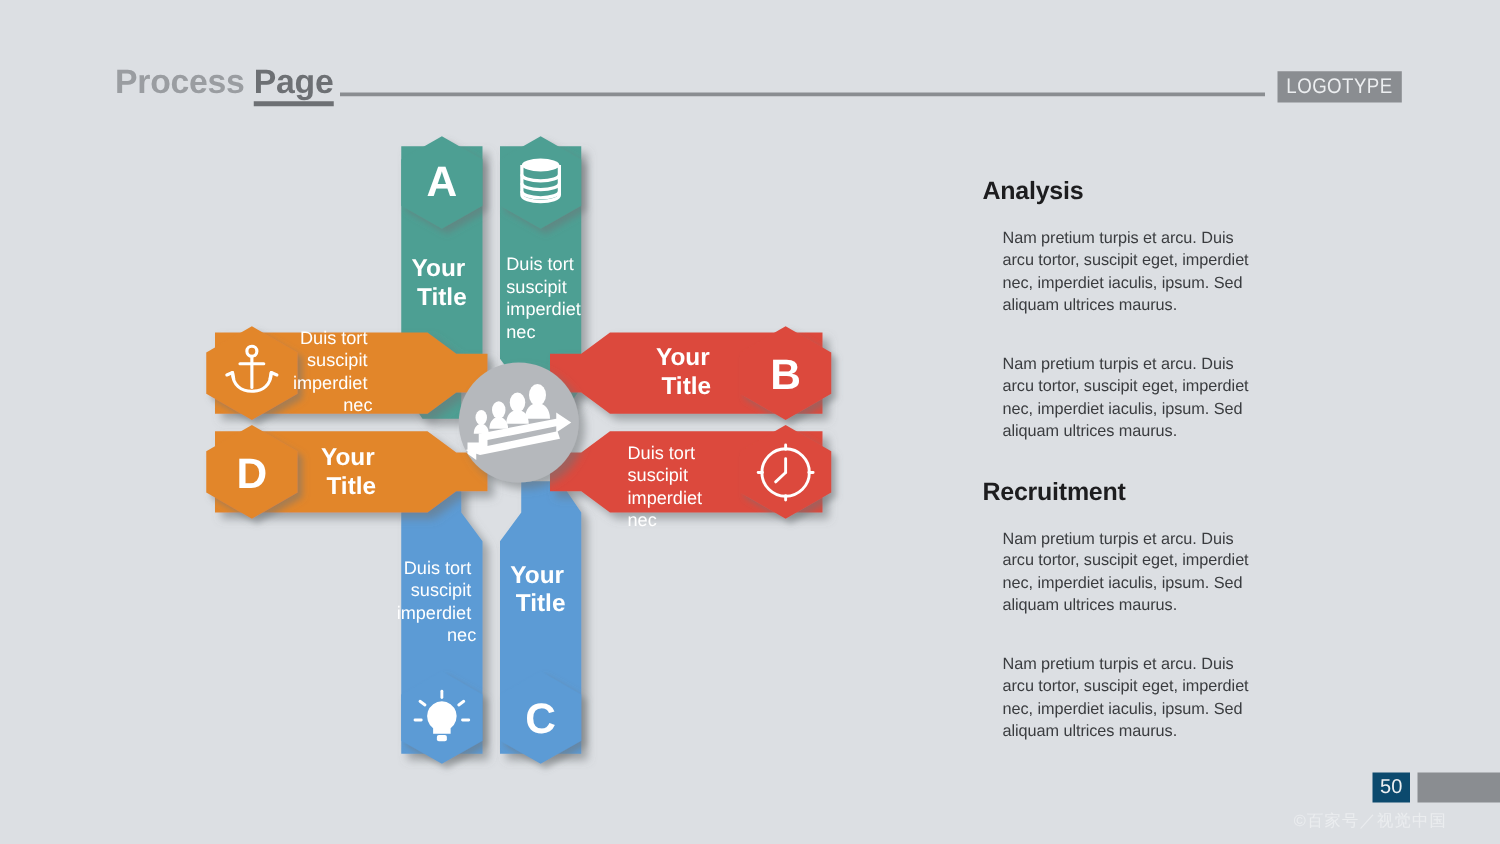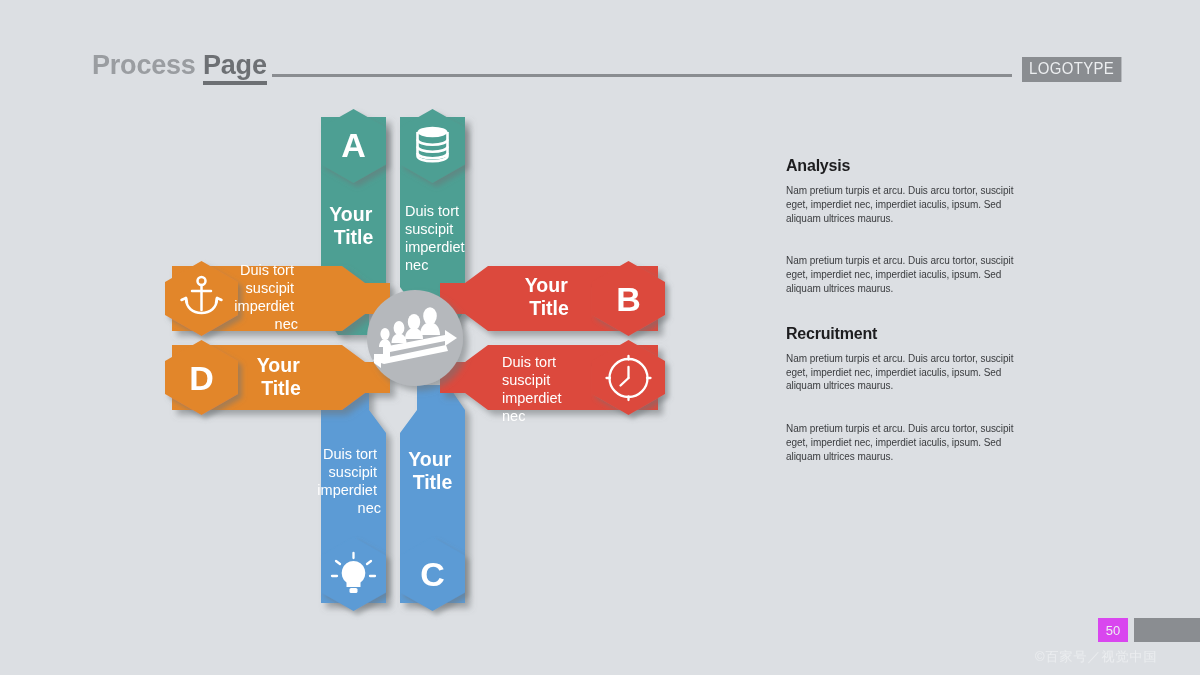--- a/index.html
+++ b/index.html
@@ -31,33 +31,33 @@
 
   
   #diagram{position:absolute;left:150px;top:95px;width:530px;height:530px;}
   #diagram svg{display:block;}
 
   
   #sections{position:absolute;left:786px;top:142px;width:230px;}
   .section{margin-bottom:29px;}
   .section:last-child{margin-bottom:0;}
   .sec-title{
-    font-size:16px;font-weight:bold;color:#1d1d1f;
-    margin:15px 0 9px 0;letter-spacing:-0.2px;
+    font-size:20px;font-weight:bold;color:#1d1d1f;
+    margin:0 0 9px 0;letter-spacing:-0.2px;
   }
   .sec-body{
-    font-size:10px;color:#3a3c3f;line-height:1.38;margin:0;
+    font-size:13px;color:#3a3c3f;line-height:1.38;margin:16px;
     letter-spacing:-0.05px;
   }
 
   
   #page-num{
     position:absolute;left:1098px;top:618px;width:30px;height:24px;
-    background:#d946ef;color:#eef0f2;
-    font-size:13px;display:flex;align-items:center;justify-content:center;
+    background:#0c4a6e;color:#eef0f2;
+    font-size:16px;display:flex;align-items:center;justify-content:center;
   }
   #footer-bar{
     position:absolute;left:1134px;top:618px;width:66px;height:24px;background:#8a8d91;
   }
   #watermark{
     position:absolute;left:1035px;top:648px;
     font-size:13px;color:#eef0f2;opacity:.85;white-space:nowrap;
     letter-spacing:1px;
   }
 </style>

